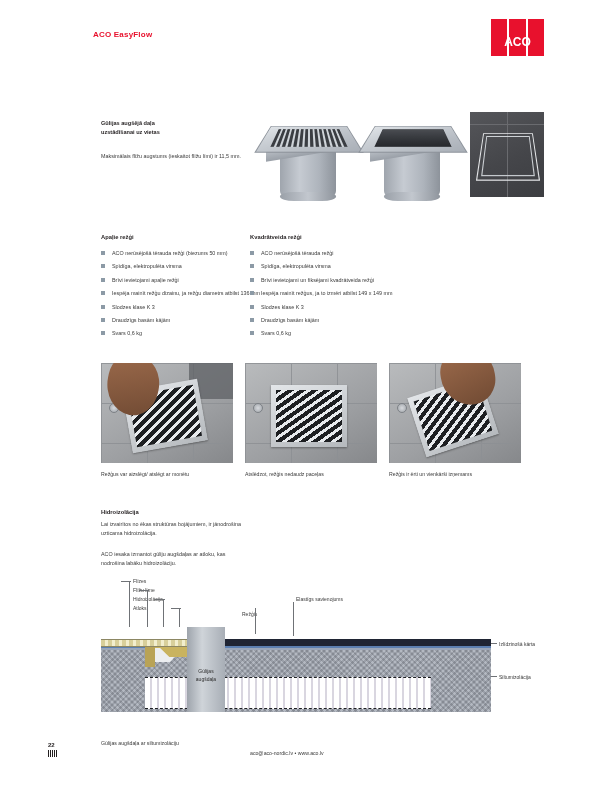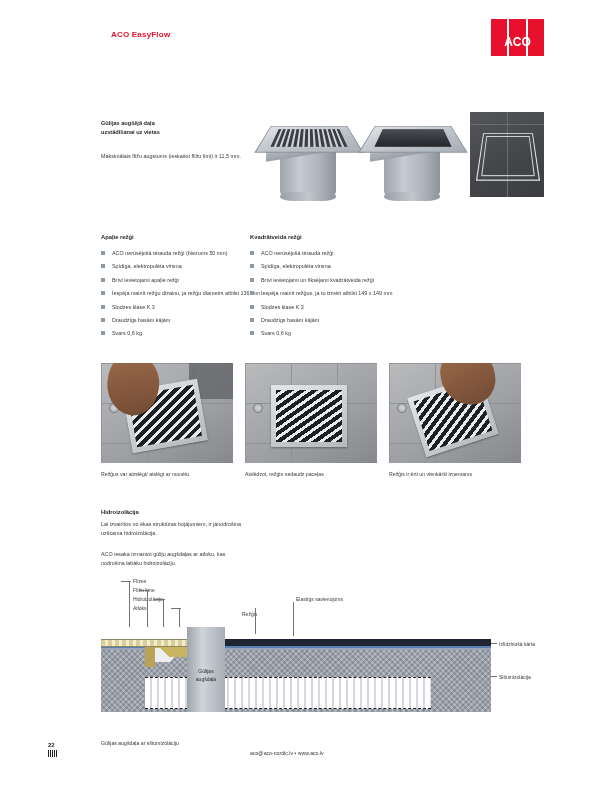--- a/index.html
+++ b/index.html
@@ -5,21 +5,21 @@
   html,body{margin:0;padding:0;}
   body{
     width:612px;height:792px;background:#ffffff;
     font-family:"Liberation Sans", sans-serif;
     color:#231f20;position:relative;overflow:hidden;
   }
   .page{position:absolute;inset:0;}
 
   
   .brand{
-    position:absolute;left:111px;top:30px;
+    position:absolute;left:93px;top:30px;
     font-size:8px;font-weight:bold;color:#e8112d;letter-spacing:.2px;
   }
   .logo{position:absolute;left:491px;top:19px;width:53px;height:37px;display:flex;gap:2px;}
   .logo .bar{position:relative;flex:1;background:#e8112d;}
   .logo .glyph{
     position:absolute;left:0;right:0;top:17px;height:13px;
     color:#ffffff;font-size:12px;font-weight:bold;line-height:13px;text-align:center;
     font-family:"Liberation Sans", sans-serif;
   }
 

